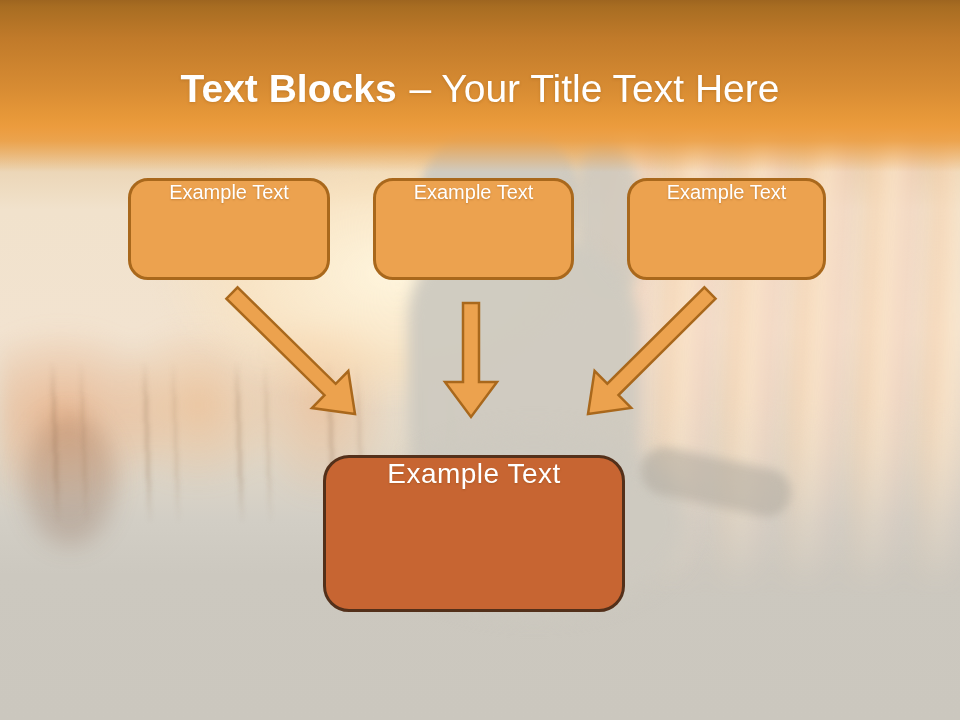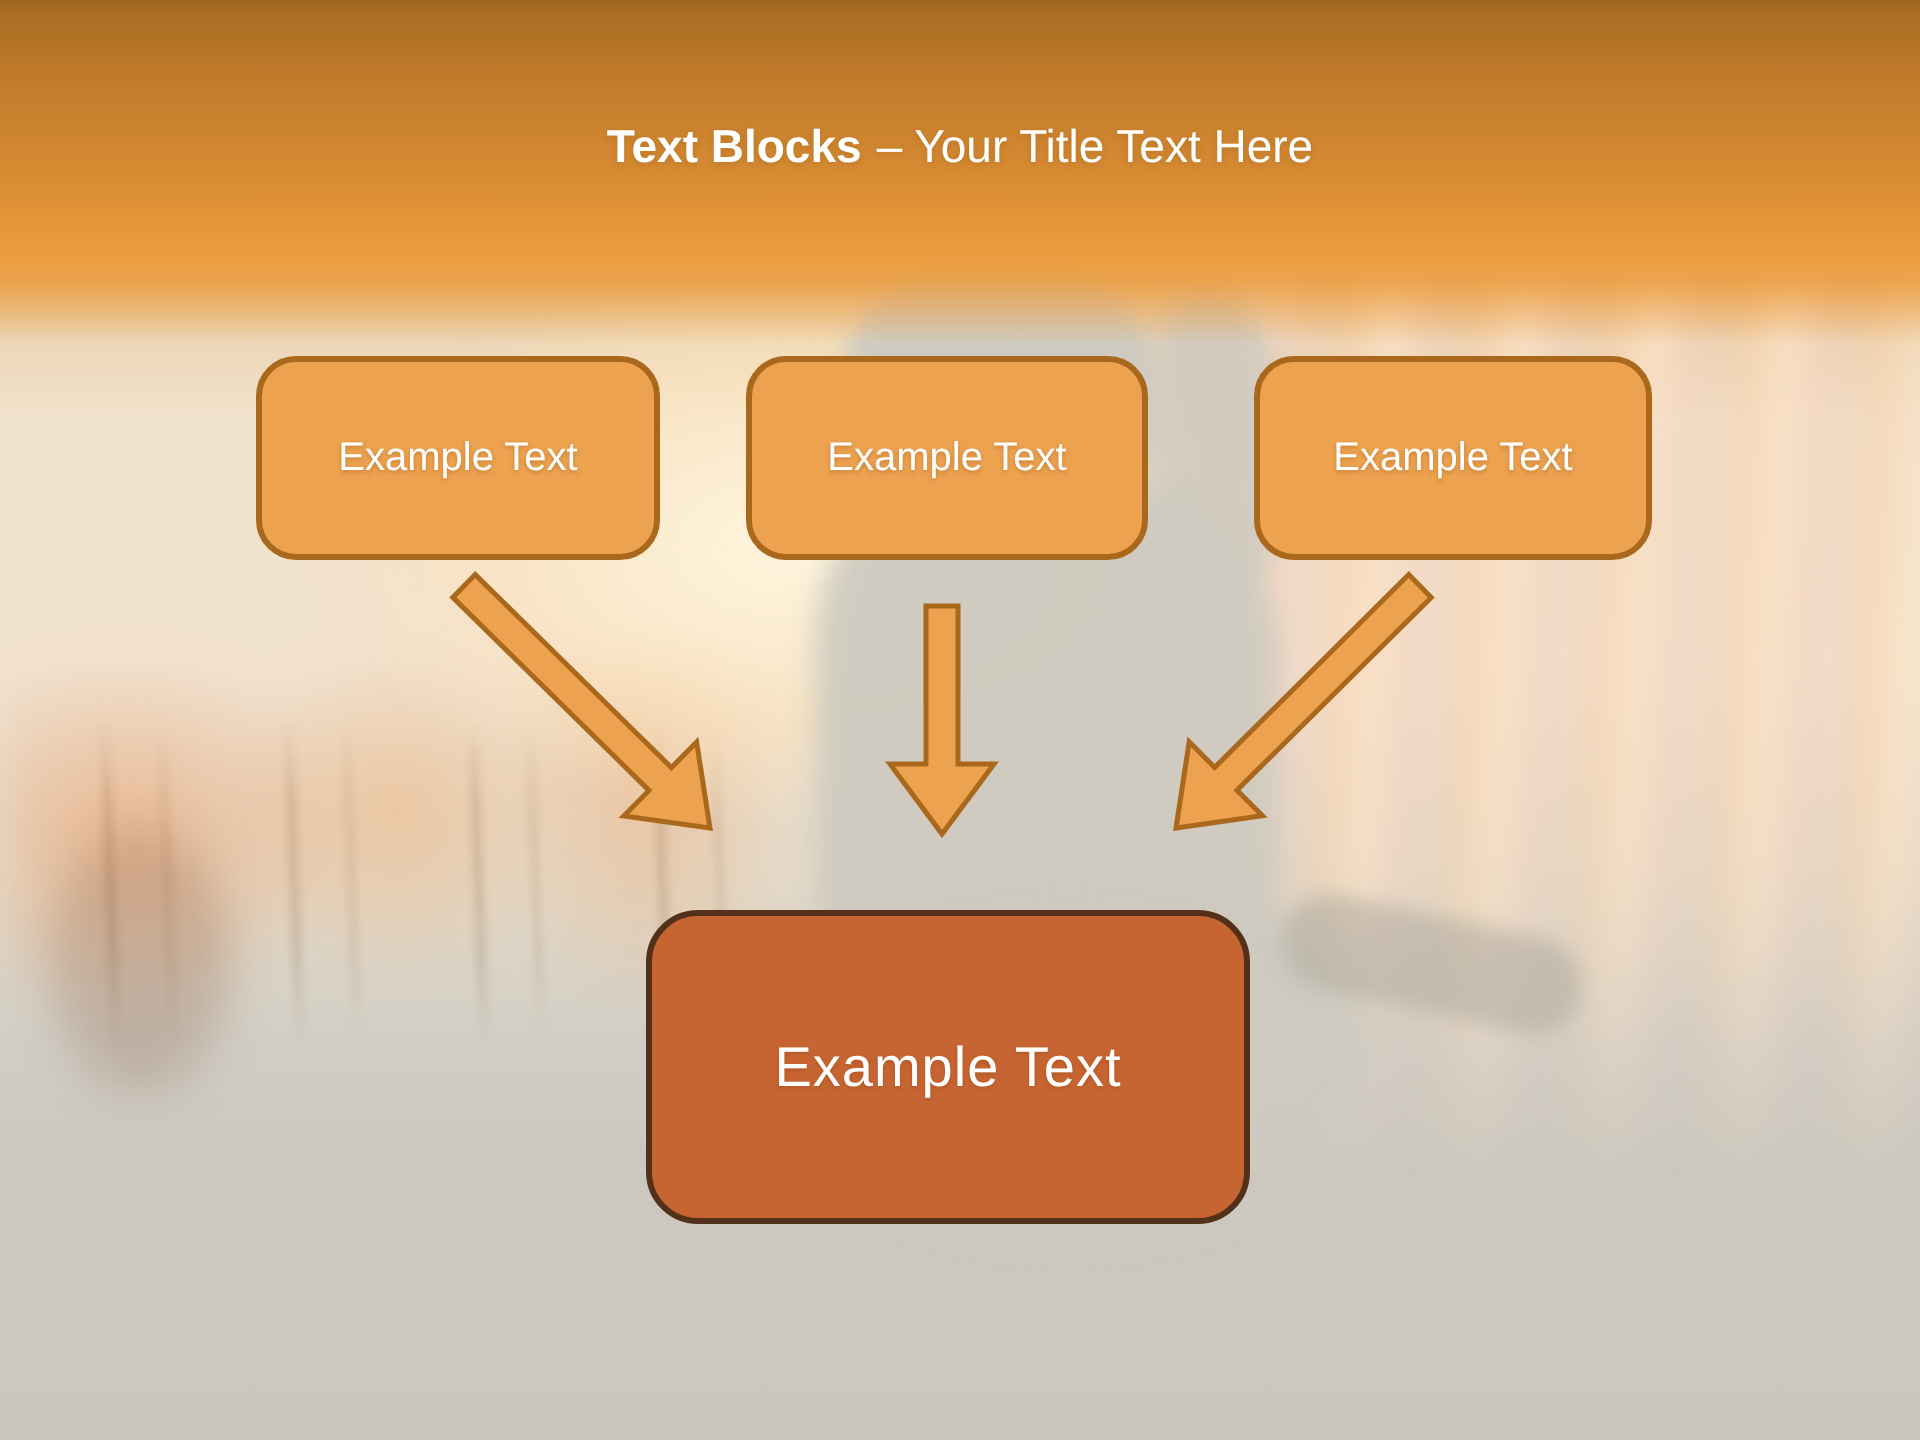--- a/index.html
+++ b/index.html
@@ -60,29 +60,29 @@
   .sil-skirt{left:378px;top:430px;width:312px;height:185px;border-radius:50%;background:rgba(205,201,192,0.95);filter:blur(10px);}
   .sil-arm{left:640px;top:458px;width:152px;height:48px;border-radius:24px;background:rgba(180,174,162,0.6);filter:blur(5px);transform:rotate(12deg);}
   
   .header{
     position:absolute;left:0;top:0;width:960px;height:172px;z-index:5;
     background:linear-gradient(180deg,
       #9E6520 0%,#A86D22 4%,#C07A2A 22%,#D88C33 52%,#E79839 68%,#EC9C3E 74%,
       rgba(236,156,62,0.85) 82%,rgba(236,156,62,0) 100%);
   }
   .title{
-    margin:0;padding-top:56px;text-align:center;
-    font-size:23px;line-height:34px;color:#FFFFFF;font-weight:400;
+    margin:16px;padding-top:56px;text-align:center;
+    font-size:39px;line-height:34px;color:#FFFFFF;font-weight:400;
     text-shadow:0 1px 3px rgba(120,70,10,0.25);
   }
   .t-bold{font-weight:700;}
   .t-reg{margin-left:0.33em;}
   
   .block{
-    position:absolute;z-index:10;display:flex;align-items:center;justify-content:center;
+    position:absolute;z-index:10;display:flex;align-items:flex-start;justify-content:center;
     background:#ECA24F;border:3px solid #A9681C;border-radius:20px;box-sizing:border-box;
     cursor:default;
   }
   .box1{left:128px;top:178px;width:202px;height:102px;}
   .box2{left:373px;top:178px;width:201px;height:102px;}
   .box3{left:627px;top:178px;width:199px;height:102px;}
   .block-label{
     color:#FFFFFF;font-size:20px;
     text-shadow:0 1px 2px rgba(130,70,10,0.35);
     white-space:nowrap;

